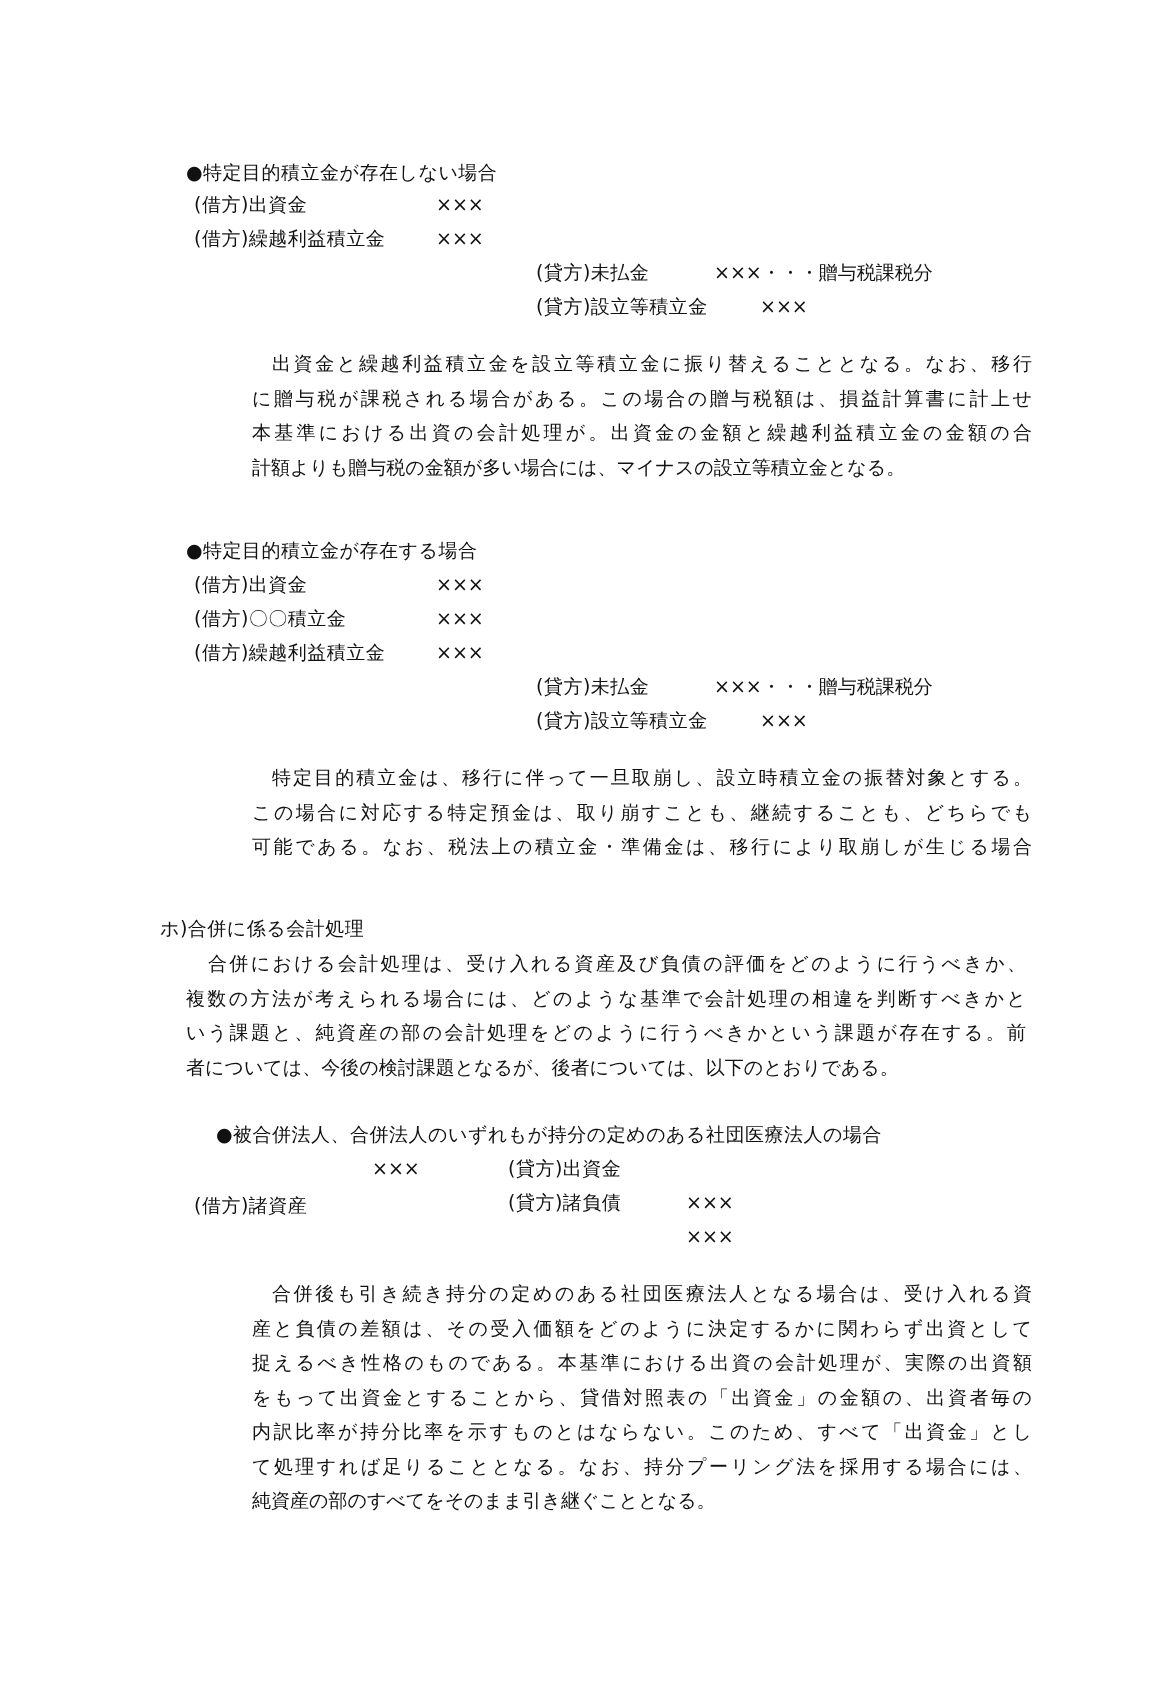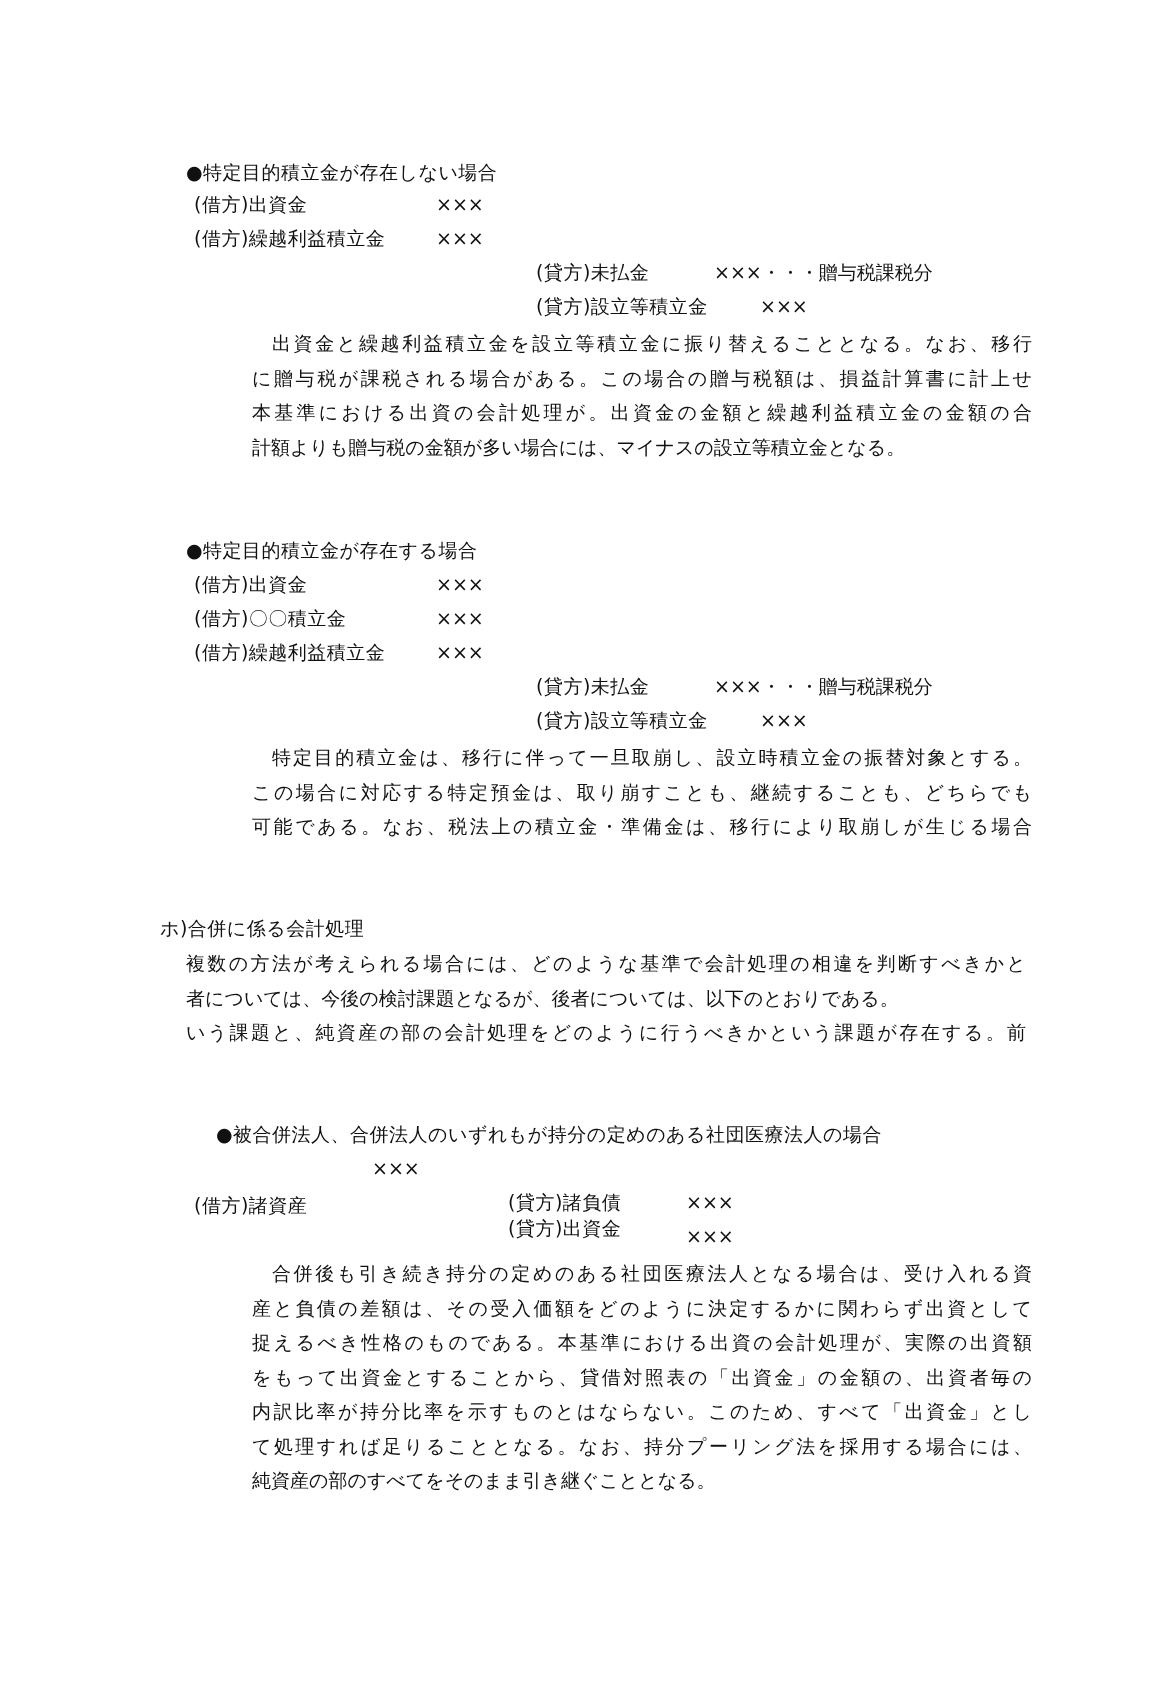--- a/index.html
+++ b/index.html
@@ -1,20 +1,20 @@
 <!DOCTYPE html>
 <html><head>
 <meta charset="utf-8">
 <style>
   html, body { margin:0; padding:0; background:#ffffff; }
   body { width:1166px; height:1694px; position:relative; overflow:hidden;
          font-family:"DejaVu Sans", sans-serif; color:#111; font-size:19px; }
   .ln { position:absolute; white-space:nowrap; line-height:32px; height:32px; letter-spacing:0.5px; }
   .amt { position:absolute; white-space:nowrap; line-height:32px; }
-  .para { position:absolute; left:252px; width:780px; line-height:34.5px; }
+  .para { position:absolute; left:252px; width:780px; line-height:34.5px;margin-top:20px; }
   .para .pl { display:block; white-space:nowrap; text-align:justify; text-align-last:justify; height:34.5px; }
   .para .pl.last { text-align-last:left; }
   .para .pl.first { text-indent:20px; }
   .para2 { position:absolute; left:186px; width:840px; line-height:34.5px; }
   .para2 .pl { display:block; white-space:nowrap; text-align:justify; text-align-last:justify; height:34.5px; }
   .para2 .pl.last { text-align-last:left; }
   .para2 .pl.first { text-indent:22px; }
 </style>
 </head>
 <body>
@@ -47,31 +47,32 @@
 <div class="ln" style="left:536px;top:704px;">(貸方)設立等積立金</div>
 <div class="amt" style="left:760px;top:704px;">×××</div>
 <div class="para" style="top:740px;">
   <span class="pl first">特定目的積立金は、移行に伴って一旦取崩し、設立時積立金の振替対象とする。</span>
   <span class="pl">この場合に対応する特定預金は、取り崩すことも、継続することも、どちらでも</span>
   <span class="pl">可能である。なお、税法上の積立金・準備金は、移行により取崩しが生じる場合</span>
 </div>
 
 <div class="ln" style="left:160px;top:912px;">ホ)合併に係る会計処理</div>
 <div class="para2" style="top:946px;">
+  <span class="pl first">合併における会計処理は、受け入れる資産及び負債の評価をどのように行うべきか、</span>
   <span class="pl">複数の方法が考えられる場合には、どのような基準で会計処理の相違を判断すべきかと</span>
+  <span class="pl">いう課題と、純資産の部の会計処理をどのように行うべきかという課題が存在する。前</span>
   <span class="pl last">者については、今後の検討課題となるが、後者については、以下のとおりである。</span>
-  <span class="pl">いう課題と、純資産の部の会計処理をどのように行うべきかという課題が存在する。前</span>
 </div>
 
 <div class="ln" style="left:186px;top:1118px;margin-left:30px;">●被合併法人、合併法人のいずれもが持分の定めのある社団医療法人の場合</div>
 <div class="ln" style="left:194px;top:1152px;margin-top:37px;">(借方)諸資産</div>
 <div class="amt" style="left:372px;top:1152px;">×××</div>
 <div class="ln" style="left:508px;top:1186px;">(貸方)諸負債</div>
 <div class="amt" style="left:686px;top:1186px;">×××</div>
-<div class="ln" style="left:508px;top:1212px;">(貸方)出資金</div>
+<div class="ln" style="left:508px;top:1152px;">(貸方)出資金</div>
 <div class="amt" style="left:686px;top:1220px;">×××</div>
 <div class="para" style="top:1256px;">
   <span class="pl first">合併後も引き続き持分の定めのある社団医療法人となる場合は、受け入れる資</span>
   <span class="pl">産と負債の差額は、その受入価額をどのように決定するかに関わらず出資として</span>
   <span class="pl">捉えるべき性格のものである。本基準における出資の会計処理が、実際の出資額</span>
   <span class="pl">をもって出資金とすることから、貸借対照表の「出資金」の金額の、出資者毎の</span>
   <span class="pl">内訳比率が持分比率を示すものとはならない。このため、すべて「出資金」とし</span>
   <span class="pl">て処理すれば足りることとなる。なお、持分プーリング法を採用する場合には、</span>
   <span class="pl last">純資産の部のすべてをそのまま引き継ぐこととなる。</span>
 </div>

